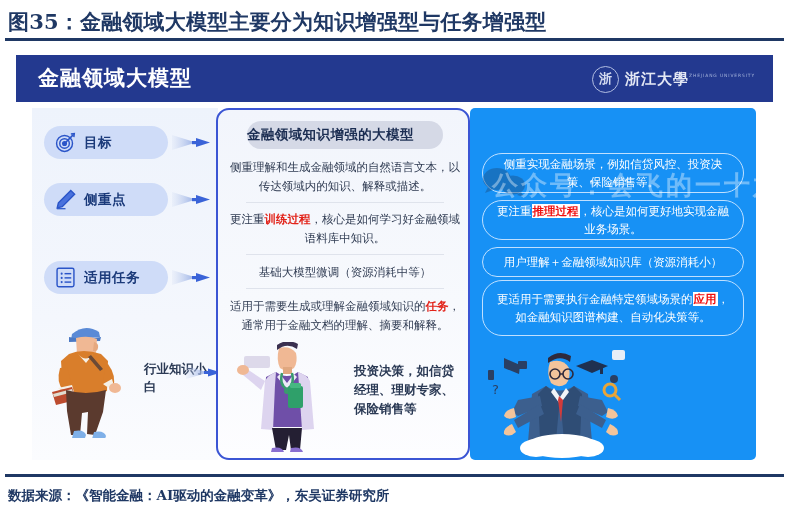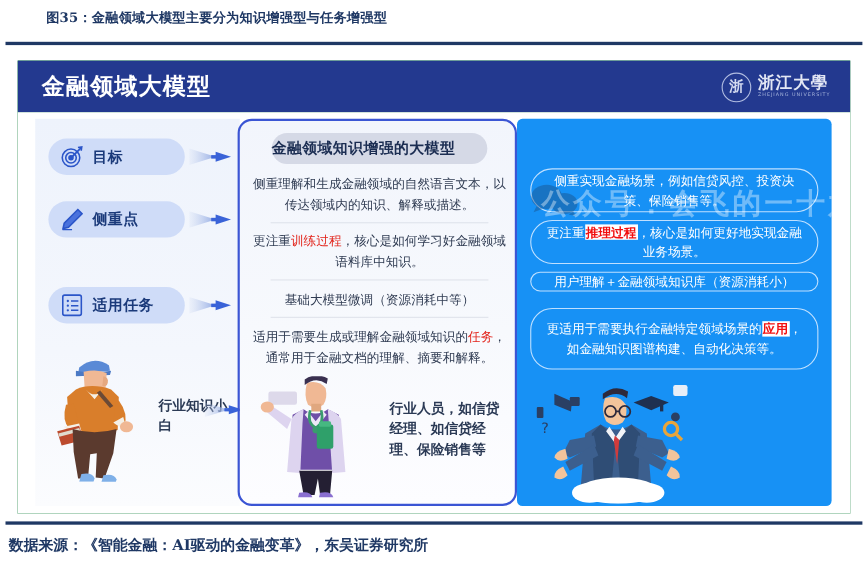--- a/index.html
+++ b/index.html
@@ -7,54 +7,54 @@
     width:789px;height:518px;
     background:#ffffff;
     font-family:"DejaVu Sans","Liberation Sans",sans-serif;
     overflow:hidden;
     position:relative;
   }
   
   .fig-title{
     position:absolute;left:8px;top:8px;
     font-family:"DejaVu Serif","Liberation Serif",serif;
-    font-weight:bold;font-size:12px;color:#1f3864;
-    letter-spacing:.2px;white-space:nowrap;margin-left:34px;
+    font-weight:bold;font-size:21px;color:#1f3864;
+    letter-spacing:.2px;white-space:nowrap;
   }
   .rule-top{position:absolute;left:5px;top:38px;width:779px;height:2.5px;background:#1f3864;}
   .rule-bottom{position:absolute;left:5px;top:474px;width:779px;height:2.5px;background:#1f3864;}
   .fig-source{
     position:absolute;left:8px;top:487px;
     font-family:"DejaVu Serif","Liberation Serif",serif;
     font-weight:bold;font-size:13.5px;color:#1f3864;white-space:nowrap;
   }
   
   .slide{
     position:absolute;left:16px;top:55px;width:757px;height:412px;
-    background:#15803d;overflow:hidden;
+    background:#a21caf;overflow:hidden;
   }
   .slide-header{
     position:absolute;left:0;top:0;width:757px;height:47px;
     background:#23398f;
   }
   .slide-header-title{
     position:absolute;left:22px;top:9px;
     color:#ffffff;font-size:21px;font-weight:bold;letter-spacing:1px;
   }
   .zju-logo{
     position:absolute;right:18px;top:10px;height:28px;
     display:flex;align-items:center;gap:6px;opacity:.95;
   }
   .zju-seal{
     width:25px;height:25px;border-radius:50%;
     border:1.4px solid #b9c4e6;
     display:flex;align-items:center;justify-content:center;
     color:#dde3f5;font-size:13px;font-weight:bold;
   }
-  .zju-name{display:flex;flex-direction:column;line-height:1;}
+  .zju-name{display:flex;flex-direction:row;line-height:1;}
   .zju-cn{color:#eef1fa;font-size:15px;font-weight:bold;letter-spacing:1px;
      font-family:"DejaVu Serif","Liberation Serif",serif;}
   .zju-en{color:#aebce0;font-size:4.4px;letter-spacing:.9px;margin-top:2px;}
 
   .slide-body{position:absolute;left:0;top:47px;width:757px;height:365px;background:#fff;}
 
   
   .col-left{
     position:absolute;left:16px;top:6px;width:186px;height:352px;
     background:linear-gradient(180deg,#eef3fc 0%,#f4f7fd 60%,#fbfcfe 100%);
@@ -90,21 +90,21 @@
     position:absolute;left:29px;top:11px;width:196px;height:28px;
     background:#d5d9e6;border-radius:14px;
     display:flex;align-items:center;justify-content:flex-start;
   }
   .mid-head span{color:#1b2d52;font-size:13.5px;font-weight:bold;letter-spacing:.4px;}
   .mid-block{
     position:absolute;left:9px;width:236px;
     text-align:center;color:#2f3b52;font-size:11.5px;line-height:1.65;
   }
   .mid-sep{position:absolute;left:28px;width:198px;height:1px;background:#dfe3ec;}
-  .hl-red{color:#e2231a;font-weight:normal;}
+  .hl-red{color:#e2231a;font-weight:bold;}
   .expert{position:absolute;left:6px;top:232px;width:242px;height:116px;}
   .expert-cap{
     position:absolute;left:130px;top:20px;width:104px;
     color:#2b3a55;font-size:12.5px;font-weight:bold;line-height:1.5;
   }
 
   
   .col-right{
     position:absolute;left:454px;top:6px;width:286px;height:352px;
     background:#1791f5;border-radius:5px;overflow:hidden;
@@ -315,35 +315,35 @@
           <circle cx="63" cy="49" r="3" fill="#3a9c6e"></circle>
 
           <rect x="64" y="44" width="15" height="22" rx="2" fill="#2fa06a"></rect>
           <rect x="66" y="41" width="11" height="5" rx="1.5" fill="#46b881"></rect>
 
           <path d="M48 86 h30 l-2 22 -9 0 -2 -15 -3 15 -10 0 Z" fill="#241f33"></path>
 
           <path d="M48 106 q10 -2 12 4 l-13 0 Z" fill="#8a6fd0"></path>
           <path d="M67 106 q10 -2 12 4 l-13 0 Z" fill="#8a6fd0"></path>
         </svg>
-        <div class="expert-cap">行业人员，如信贷经理、如信贷经理、保险销售等</div>
+        <div class="expert-cap">投资决策，如信贷经理、理财专家、保险销售等</div>
       </div>
     </div>
 
     <div class="col-right">
 
       <div class="rbox" style="top:45px;height:40px">
         <div><span>侧重实现金融场景，例如信贷风控、投资决策、保险销售等。</span></div>
       </div>
 
       <div class="rbox" style="top:92px;height:40px">
         <div><span>更注重</span><span class="hl-red-w">推理过程</span><span>，核心是如何更好地实现金融业务场景。</span></div>
       </div>
 
-      <div class="rbox" style="top:139px;height:18px">
+      <div class="rbox" style="top:139px;height:30px">
         <div><span>用户理解＋金融领域知识库（资源消耗小）</span></div>
       </div>
 
       <div class="rbox" style="top:172px;height:56px">
         <div><span>更适用于需要执行金融特定领域场景的</span><span class="hl-red-w">应用</span><span>，如金融知识图谱构建、自动化决策等。</span></div>
       </div>
 
       <div class="guru">
         <svg viewBox="0 0 180 112" width="180" height="112">
 

